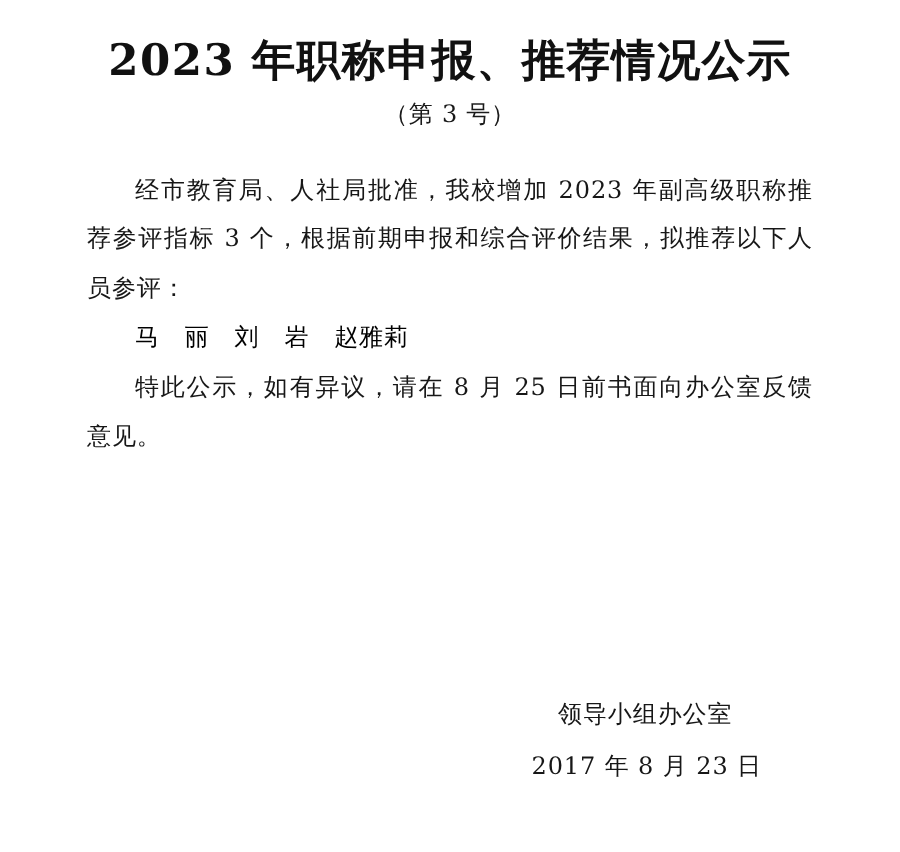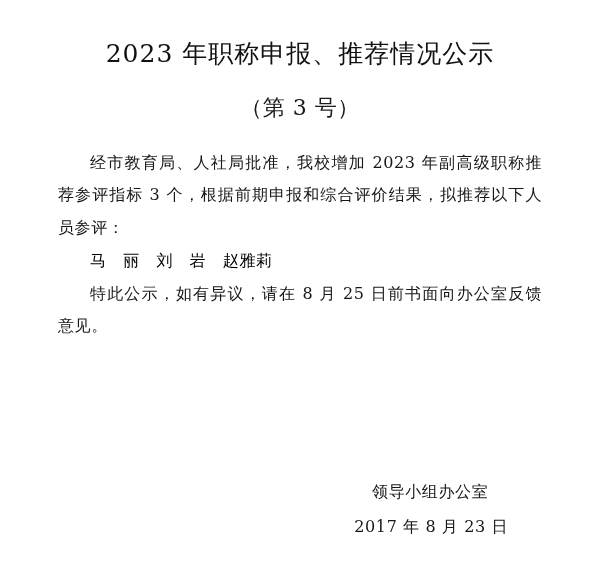--- a/index.html
+++ b/index.html
@@ -16,31 +16,31 @@
   }
   .page {
     position: relative;
     width: 600px;
     height: 568px;
     box-sizing: border-box;
     padding: 0 58px;
   }
   .doc-title {
     text-align: center;
-    font-size: 25px;
-    font-weight: 400;
+    font-size: 29px;
+    font-weight: 700;
     letter-spacing: 1px;
-    margin-top: 38px;
+    margin-top: 22px;
     line-height: 1.3;
     color: #111111;
   }
   .doc-number {
     text-align: center;
-    font-size: 22px;
-    margin-top: 22px;
+    font-size: 16px;
+    margin-top: 6px;
     letter-spacing: 0.5px;
     color: #1a1a1a;
   }
   .body-block {
     margin-top: 24px;
   }
   .para {
     font-size: 16px;
     line-height: 2.05;
     text-align: justify;

